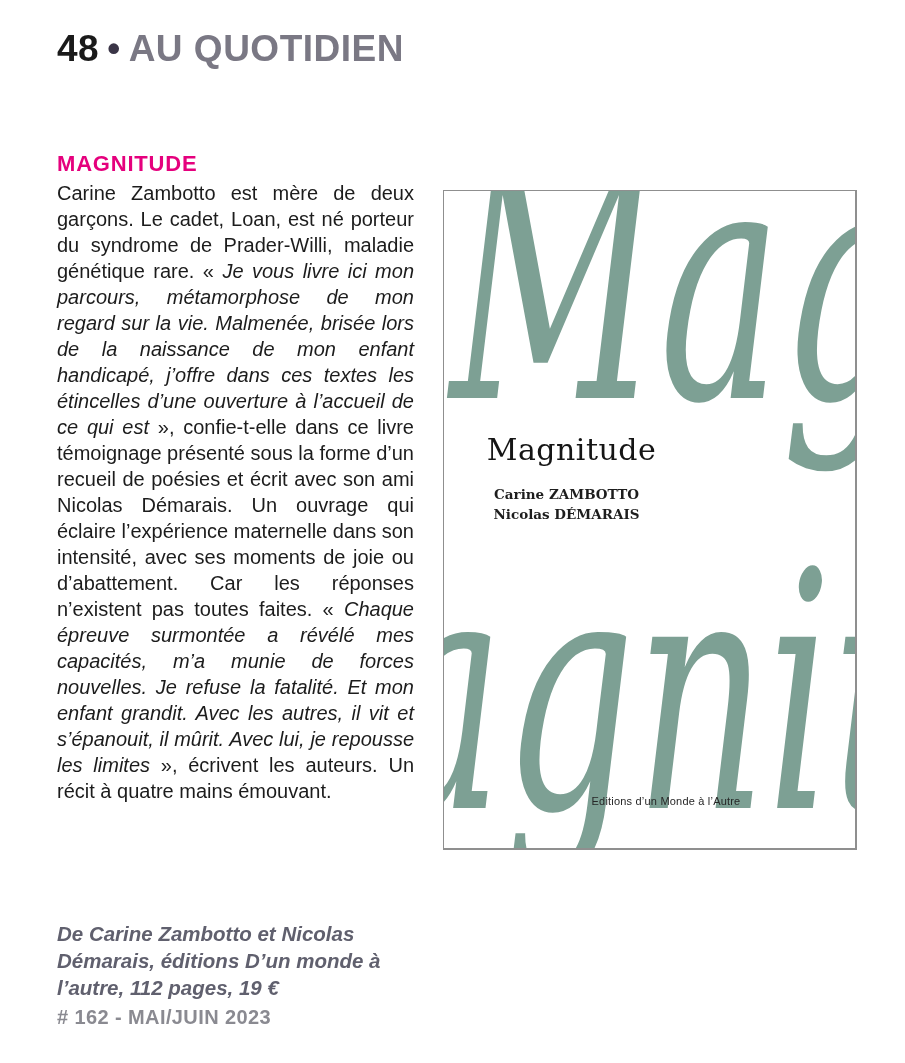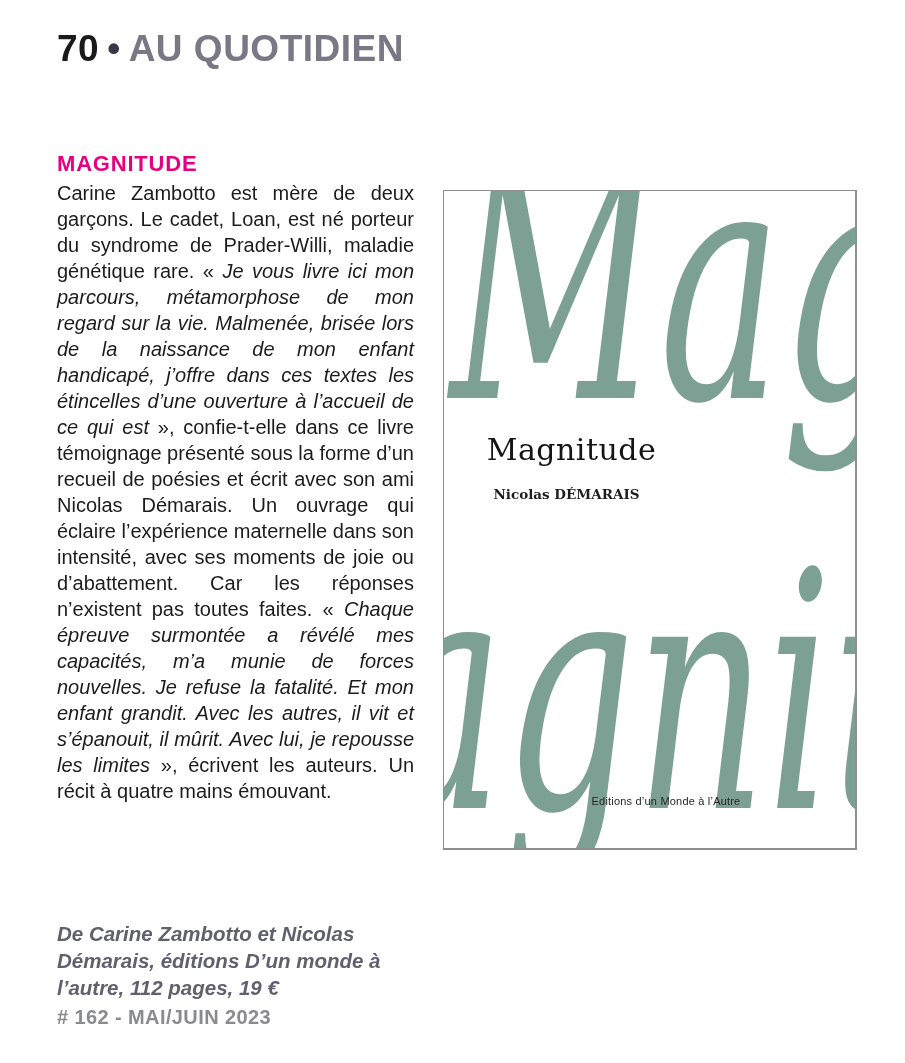--- a/index.html
+++ b/index.html
@@ -144,34 +144,35 @@
     color: #262626;
     letter-spacing: 0.2px;
   }
 </style>
 </head>
 <body>
 
 <div class="page">
 
   <div class="header">
-    <span class="pagenum">70</span><span class="bullet" style="color: rgb(58, 53, 71);">•</span><span class="section" style="color: rgb(122, 120, 132);">AU QUOTIDIEN</span>
+    <span class="pagenum">48</span><span class="bullet" style="color: rgb(58, 53, 71);">•</span><span class="section" style="color: rgb(122, 120, 132);">AU QUOTIDIEN</span>
   </div>
 
   <div class="title" style="color: rgb(229, 0, 125);">MAGNITUDE</div>
 
   <div class="body-text" lang="fr"><span>Carine Zambotto est mère de deux garçons. Le cadet, Loan, est né porteur du syndrome de Prader-Willi, maladie génétique rare. « </span><span class="it">Je vous livre ici mon parcours, métamorphose de mon regard sur la vie. Malmenée, brisée lors de la naissance de mon enfant handicapé, j’offre dans ces textes les étincelles d’une ouverture à l’accueil de ce qui est</span><span> », confie-t-elle dans ce livre témoignage présenté sous la forme d’un recueil de poésies et écrit avec son ami Nicolas Démarais. Un ouvrage qui éclaire l’expérience maternelle dans son intensité, avec ses moments de joie ou d’abattement. Car les réponses n’existent pas toutes faites. « </span><span class="it">Chaque épreuve surmontée a révélé mes capacités, m’a munie de forces nouvelles. Je refuse la fatalité. Et mon enfant grandit. Avec les autres, il vit et s’épanouit, il mûrit. Avec lui, je repousse les limites</span><span> », écrivent les auteurs. Un récit à quatre mains émouvant.</span></div>
 
   <div class="credit" style="color: rgb(96, 96, 110); margin-top: 32px;">De Carine Zambotto et Nicolas Démarais, éditions D’un monde à l’autre, 112 pages, 19 €</div>
 
   <div class="cover">
     <span class="script script-top" style="color: rgb(125, 160, 148);">Magn</span>
     <span class="script script-bottom" style="color: rgb(125, 160, 148);">agnitu</span>
     <div class="cover-title">Magnitude</div>
     <div class="cover-authors">
+        <div>Carine ZAMBOTTO</div>
         <div>Nicolas DÉMARAIS</div>
       </div>
     <div class="cover-publisher">Editions d’un Monde à l’Autre</div>
   </div>
 
   <div class="footer" style="color: rgb(138, 138, 145);"># 162 - MAI/JUIN 2023</div>
 
 </div>
 
 </body></html>

